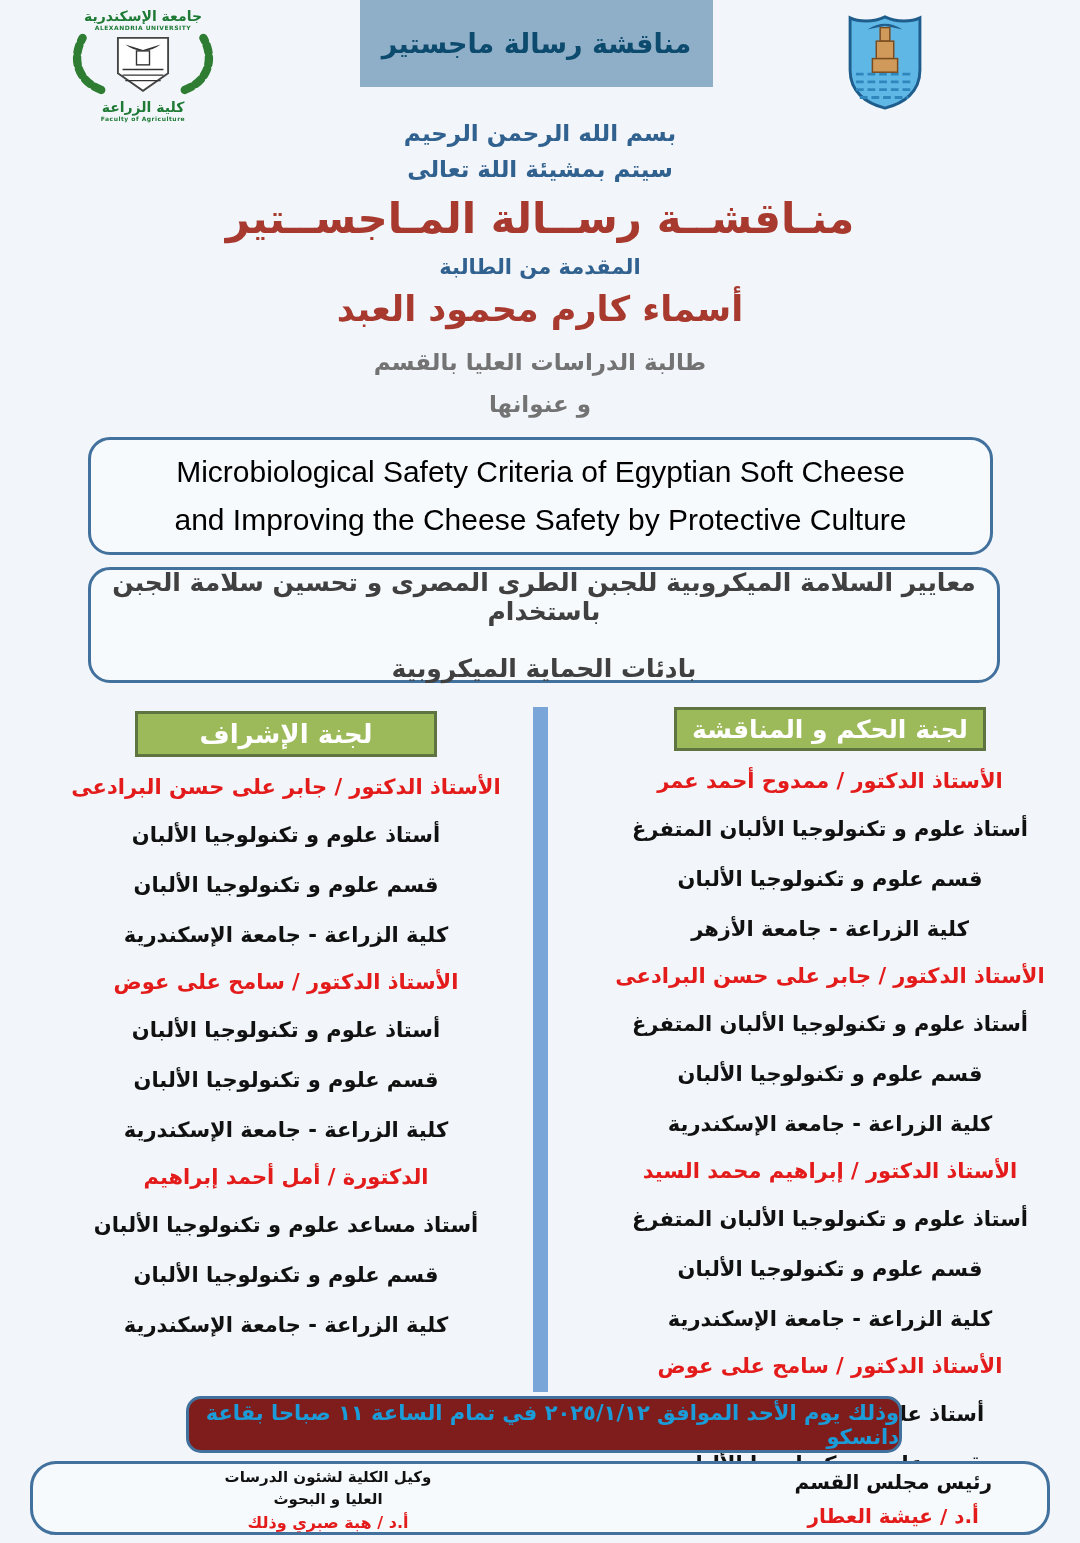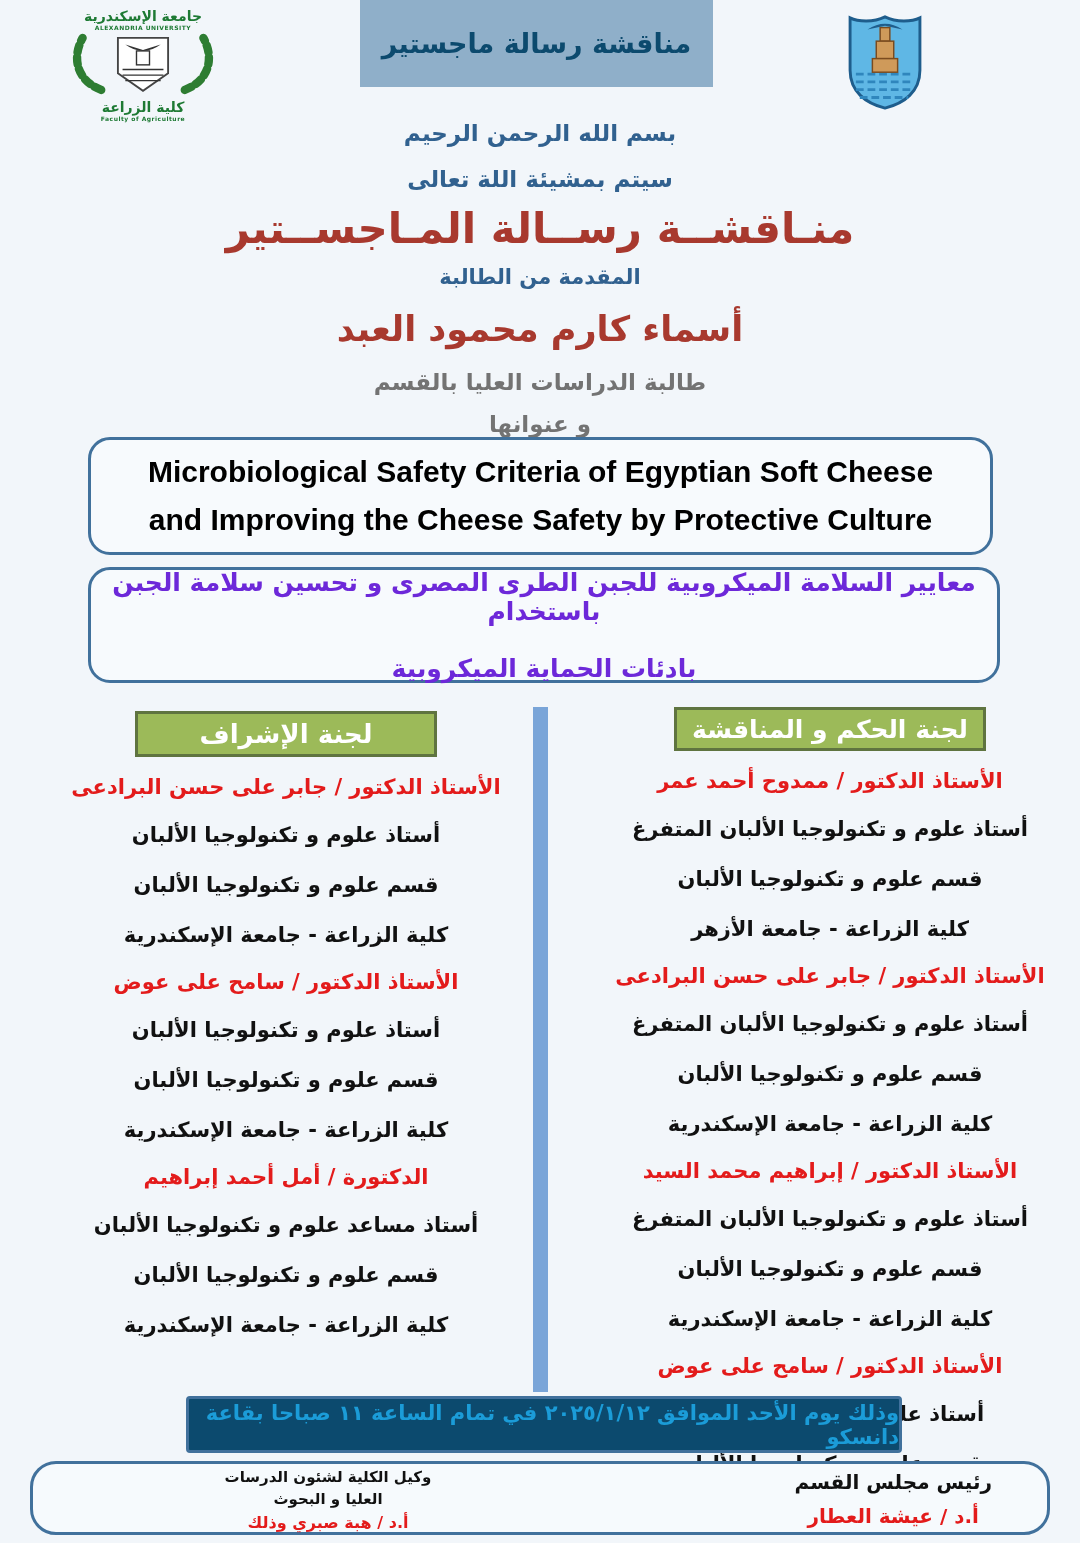--- a/index.html
+++ b/index.html
@@ -22,48 +22,48 @@
               font-family:"Liberation Serif", serif; }
   .univ-en2 { color:#8a9bb0; font-size:12px; letter-spacing:7px; font-weight:bold; }
 
   
   .intro { position:absolute; top:120px; left:0; width:100%; text-align:center; }
   .t-blue { color:#31618f; font-weight:bold; font-size:23px; }
   .t-blue-sm { color:#31618f; font-weight:bold; font-size:21px; }
   .t-red-xl { color:#a8392e; font-weight:bold; font-size:42px; }
   .t-red-lg { color:#a8392e; font-weight:bold; font-size:35px; }
   .t-black { color:#737373; font-weight:bold; font-size:23px; }
-  .mt10{margin-top:20px} .mt12{margin-top:12px} .mt16{margin-top:16px} .mt20{margin-top:20px}
+  .mt10{margin-top:10px} .mt12{margin-top:12px} .mt16{margin-top:16px} .mt20{margin-top:20px}
 
   
   .tbox { position:absolute; left:88px; border:3px solid #41719c; border-radius:22px;
           background:#f7fafd; display:flex; flex-direction:column; justify-content:center;
           text-align:center; }
   .tbox-en { top:437px; width:905px; height:118px; gap:14px; color:#000;
-             font-weight:bold; font-size:30px; font-family:"Liberation Sans", sans-serif; }
-  .tbox-ar { top:567px; width:912px; height:116px; gap:28px; color:#6d28d9;
+             font-weight:normal; font-size:30px; font-family:"Liberation Sans", sans-serif; }
+  .tbox-ar { top:567px; width:912px; height:116px; gap:28px; color:#404040;
              font-weight:bold; font-size:25px; }
 
   
   .committees { position:absolute; top:707px; left:0; width:1080px; height:690px; }
   .divider { position:absolute; left:533px; top:0; width:15px; height:685px; background:#7aa5d8; }
   .col { position:absolute; top:0; text-align:center; }
   .col-left { left:40px; width:492px; }
   .col-right { left:590px; width:480px; }
   .chead { margin:0 auto; background:#9cba59; border:3px solid #5f7440; border-radius:0;
            color:#ffffff; font-weight:bold; display:flex; align-items:center; justify-content:center; }
   .chead-right { width:312px; height:44px; font-size:25px; }
   .chead-left { width:302px; height:46px; font-size:26px; margin-top:4px; }
   .member { margin-top:15px;text-align:center; }
   .member-name { color:#e31b1b; font-weight:bold; font-size:21px; margin-bottom:4px; line-height:30px; }
   .member-line { color:#111; font-weight:bold; font-size:21px; line-height:34px;margin-top:16px; }
 
   
   .date-bar { position:absolute; top:1396px; left:186px; width:716px; height:57px;
-              border:3px solid #41719c; border-radius:4px; background:#0c4a6e;
+              border:3px solid #41719c; border-radius:15px; background:#7f1d1d;
               display:flex; align-items:center; justify-content:flex-start;
               color:#1b9cd8; font-weight:bold; font-size:21px; }
   .footer-box { position:absolute; top:1461px; left:30px; width:1020px; height:74px;
                 border:3px solid #41719c; border-radius:26px; background:#f6fafd; }
   .footer-right { position:absolute; right:55px; top:6px; text-align:center; }
   .footer-right .title { color:#111; font-weight:bold; font-size:20px; }
   .footer-right .name { color:#e31b1b; font-weight:bold; font-size:20px; margin-top:10px; }
   .footer-left { position:absolute; left:150px; top:2px; width:290px; text-align:center; }
   .footer-left .title { color:#111; font-weight:bold; font-size:15px; line-height:22px; }
   .footer-left .name { color:#e31b1b; font-weight:bold; font-size:16px; margin-top:3px; }

